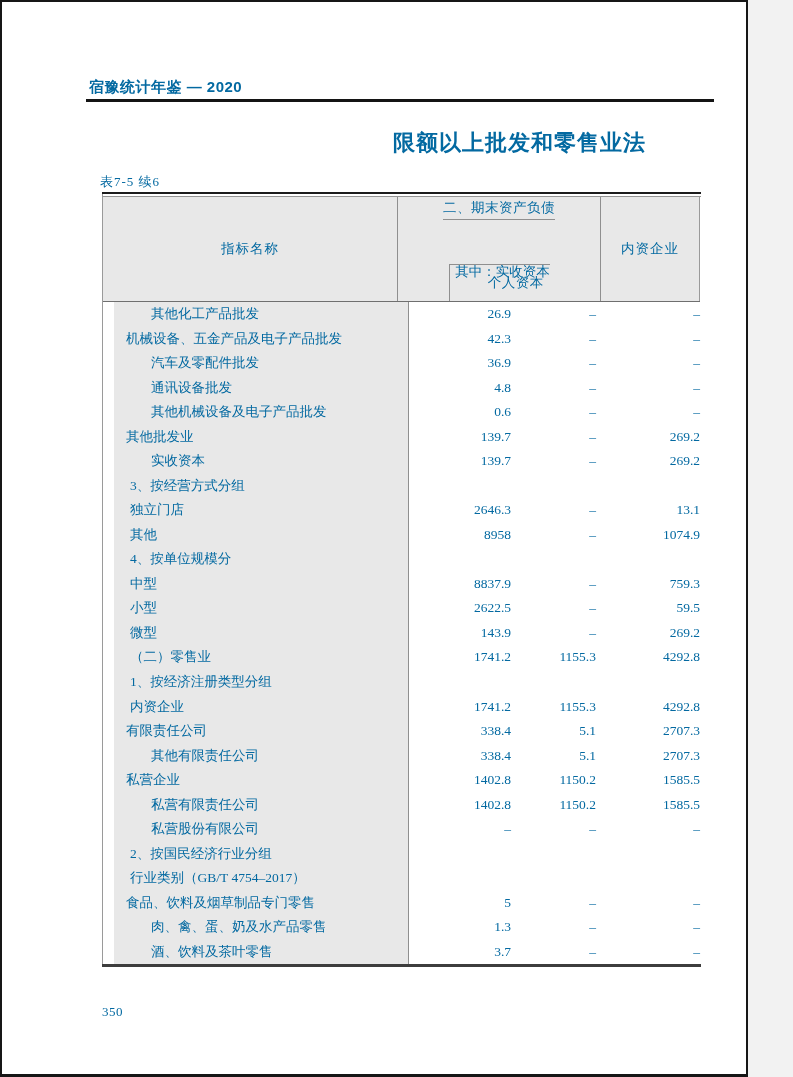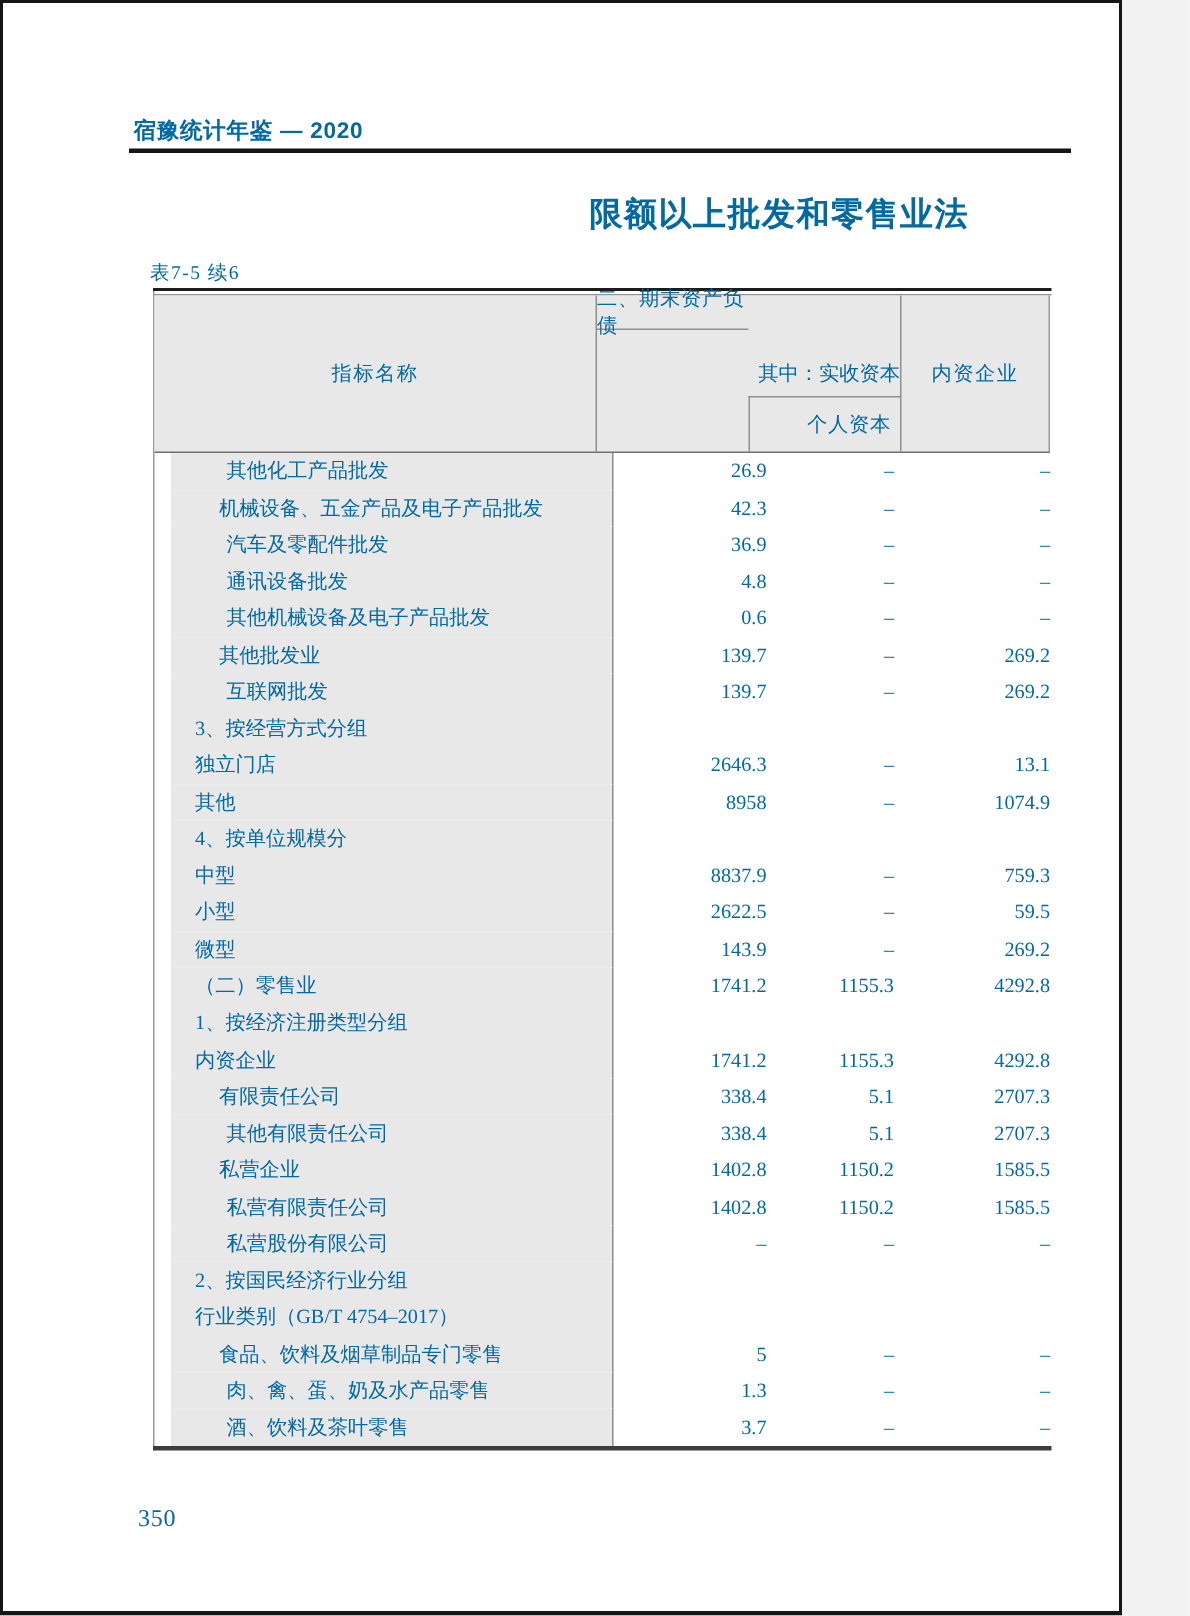--- a/index.html
+++ b/index.html
@@ -49,21 +49,21 @@
   }
   .th-label{
     width:295px;box-sizing:border-box;
     border-right:1px solid #8f8f8f;
     display:flex;align-items:center;justify-content:center;
     letter-spacing:1px;
   }
   .th-group{
     width:203px;box-sizing:border-box;
     border-right:1px solid #8f8f8f;
-    display:flex;
+    display:flex;flex-direction:column;align-items:center;
   }
   .g-top{
     height:23px;box-sizing:border-box;
     border-bottom:1px solid #8f8f8f;
     display:flex;align-items:center;justify-content:center;
     letter-spacing:.5px;
   }
   .g-empty{
     height:22px;box-sizing:border-box;
     border-bottom:1px solid #8f8f8f;
@@ -97,34 +97,34 @@
   }
   .tr{flex:1;display:flex;align-items:stretch;}
   .td-label{
     width:295px;box-sizing:border-box;
     background:#e8e8e8;
     border-right:1px solid #8f8f8f;
     display:flex;align-items:center;
     white-space:nowrap;
   }
   .ind0{padding-left:16px;}
-  .ind1{padding-left:32px;}
+  .ind1{padding-left:12px;}
   .ind2{padding-left:37px;}
   .td-num{
     box-sizing:border-box;
     display:flex;align-items:center;justify-content:flex-end;
     font-family:"Liberation Serif","DejaVu Serif",serif;
   }
   .col-a{width:102px;}
   .col-b{width:85px;}
   .col-c{width:104px;}
   .bottom-rule{height:3px;background:#3d3d3d;margin-left:-1px;width:599px;}
   .page-number{
-    position:absolute;left:90px;top:1002px;
-    font-size:16px;letter-spacing:.5px;
+    position:absolute;left:100px;top:1002px;
+    font-size:13px;letter-spacing:.5px;
   }
 </style>
 </head>
 <body>
 
 <div class="page">
 
   <div class="running-head">宿豫统计年鉴 — 2020</div>
   <div class="head-rule"></div>
 
@@ -180,21 +180,21 @@
           <div class="td-num col-b">–</div>
           <div class="td-num col-c">–</div>
         </div>
         <div class="tr">
           <div class="td-label ind1">其他批发业</div>
           <div class="td-num col-a">139.7</div>
           <div class="td-num col-b">–</div>
           <div class="td-num col-c">269.2</div>
         </div>
         <div class="tr">
-          <div class="td-label ind2">互联网批发</div>
+          <div class="td-label ind2">实收资本</div>
           <div class="td-num col-a">139.7</div>
           <div class="td-num col-b">–</div>
           <div class="td-num col-c">269.2</div>
         </div>
         <div class="tr">
           <div class="td-label ind0">3、按经营方式分组</div>
           <div class="td-num col-a"></div>
           <div class="td-num col-b"></div>
           <div class="td-num col-c"></div>
         </div>

